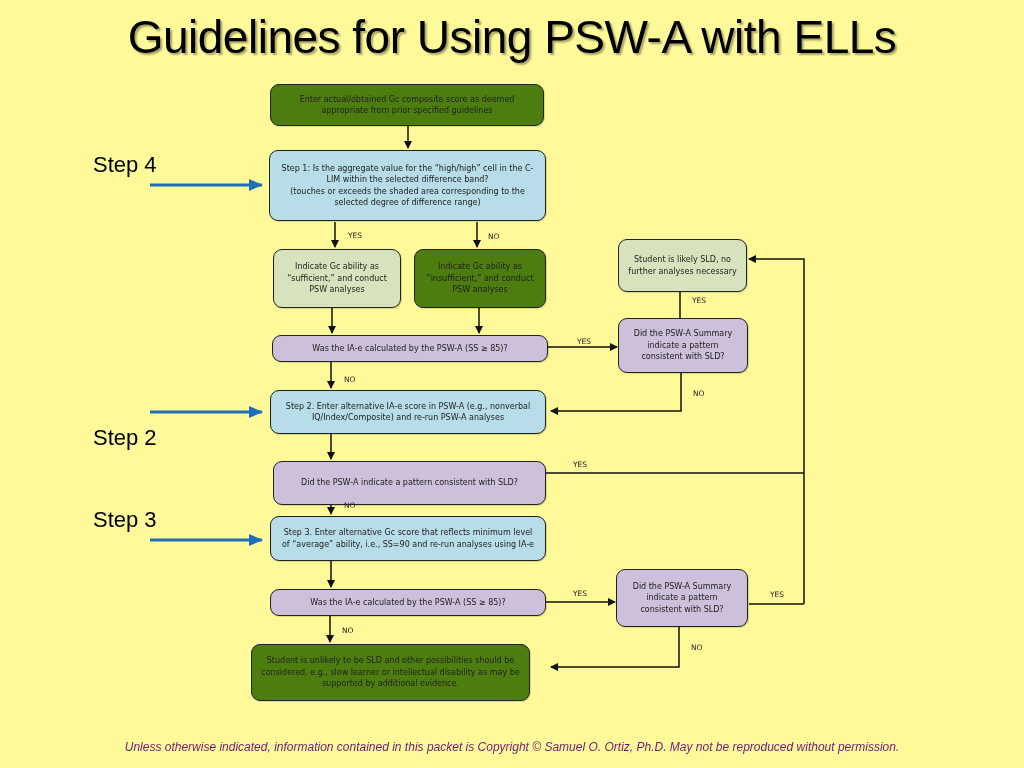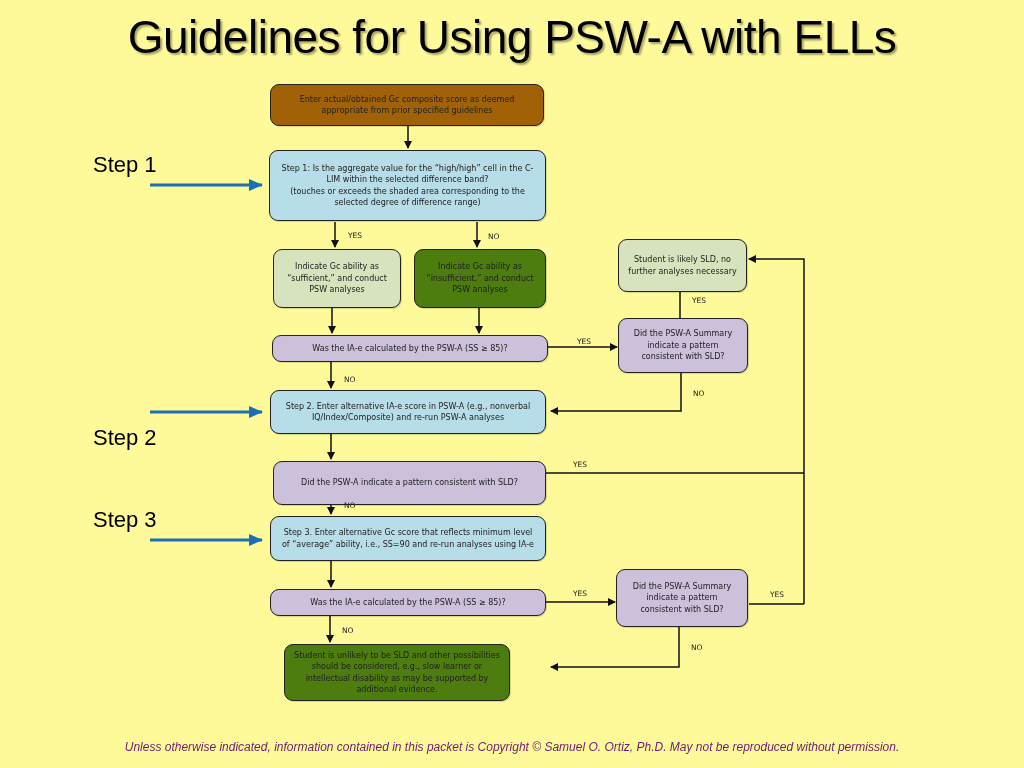--- a/index.html
+++ b/index.html
@@ -19,40 +19,40 @@
       font-family: "Liberation Sans", sans-serif; font-size: 22px; color: #000;
     }
     .box {
       position: absolute; box-sizing: border-box;
       border: 1.5px solid #222; border-radius: 9px;
       display: flex; align-items: center; justify-content: center; text-align: center;
       font-family: "DejaVu Sans", sans-serif; font-size: 8px; line-height: 11.5px;
       color: #222; padding: 2px 8px;
       box-shadow: 1px 1px 1px rgba(0,0,0,0.15);
     }
-    .white { background: #a16207; }
+    .white { background: #4d7c0f; }
     .blue { background: #b7dde8; }
     .green { background: #d6e3bc; }
     .pink { background: #4d7c0f; }
     .purple { background: #ccc0da; }
     .lbl {
       position: absolute; font-family: "DejaVu Sans", sans-serif; font-size: 7.5px; color: #222;
     }
     .footer {
       position: absolute; left: 0; top: 740px; width: 1024px; text-align: center;
       font-family: "Liberation Sans", sans-serif; font-style: italic; font-size: 12px; color: #701a75;
     }
     svg.connectors { position: absolute; left: 0; top: 0; }
   </style>
 </head>
 <body>
 
 <div class="title">Guidelines for Using PSW-A with ELLs</div>
 
-<div class="step-label" style="top:152px;">Step 1</div>
+<div class="step-label" style="top:152px;">Step 4</div>
 <div class="step-label" style="top:379px;margin-top:46px;">Step 2</div>
 <div class="step-label" style="top:507px;">Step 3</div>
 
 <svg class="connectors" width="1024" height="768">
   <defs>
     <marker id="ah" markerWidth="8" markerHeight="8" refX="7" refY="4" orient="auto" markerUnits="userSpaceOnUse">
       <path d="M0,0 L8,4 L0,8 z" fill="#111"></path>
     </marker>
     <marker id="ahb" markerWidth="14" markerHeight="12" refX="13" refY="6" orient="auto" markerUnits="userSpaceOnUse">
       <path d="M0,0 L14,6 L0,12 z" fill="#1f6fb4"></path>
@@ -143,21 +143,21 @@
 </div>
 
 <div class="box purple" style="left:270px;top:589px;width:276px;height:27px;">
   <span>Was the IA-e calculated by the PSW-A (SS ≥ 85)?</span>
 </div>
 
 <div class="box purple" style="left:616px;top:569px;width:132px;height:58px;">
   <span>Did the PSW-A Summary indicate a pattern consistent with SLD?</span>
 </div>
 
-<div class="box pink" style="left:284px;top:644px;width:226px;height:57px;">
+<div class="box pink" style="left:251px;top:644px;width:279px;height:57px;">
   <span>Student is unlikely to be SLD and other possibilities should be considered, e.g., slow learner or intellectual disability as may be supported by additional evidence.</span>
 </div>
 
 <span class="lbl" style="left:348px;top:231px;">YES</span>
 <span class="lbl" style="left:488px;top:232px;">NO</span>
 <span class="lbl" style="left:577px;top:337px;">YES</span>
 <span class="lbl" style="left:692px;top:296px;">YES</span>
 <span class="lbl" style="left:693px;top:389px;">NO</span>
 <span class="lbl" style="left:344px;top:375px;">NO</span>
 <span class="lbl" style="left:573px;top:460px;">YES</span>

